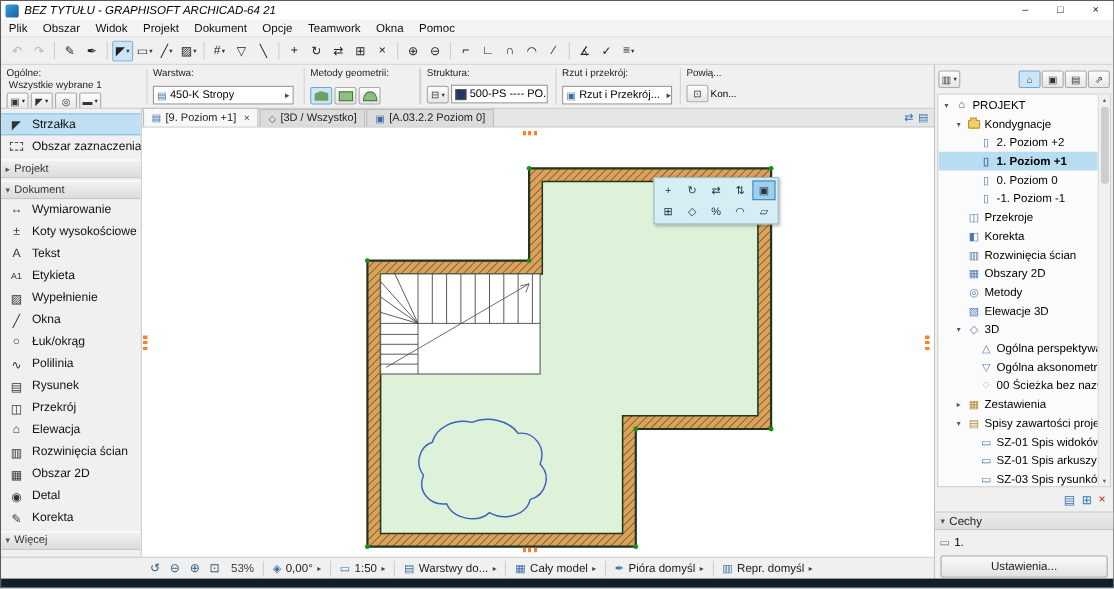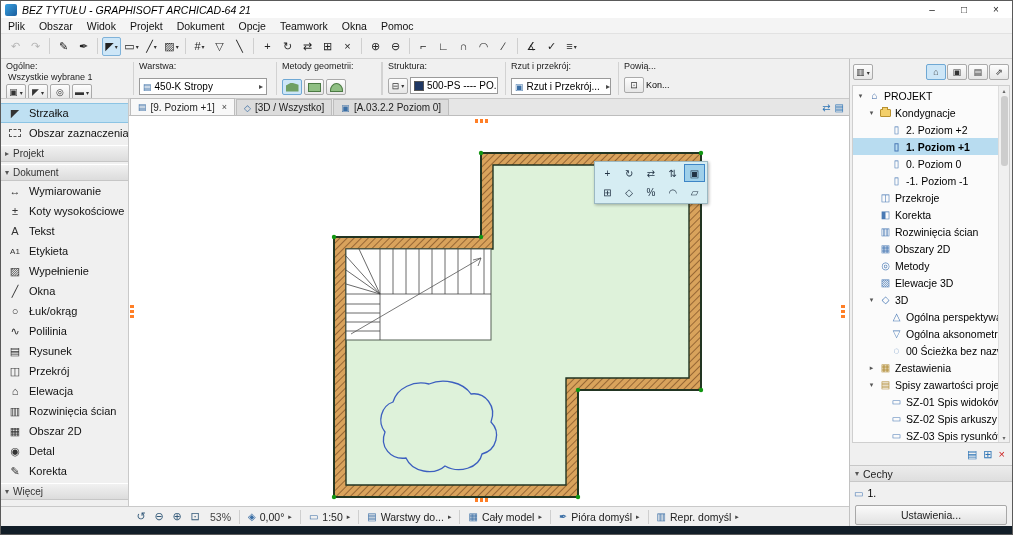--- a/index.html
+++ b/index.html
@@ -636,21 +636,21 @@
               <span class="tree-label">Spisy zawartości projektu</span>
             </div>
             <div class="tree-row" style="padding-left: 25px;">
               <span class="tree-arrow"></span>
               <span class="tree-ic" style="color: rgb(74, 122, 181);">▭</span>
               <span class="tree-label">SZ-01 Spis widoków</span>
             </div>
             <div class="tree-row" style="padding-left: 25px;">
               <span class="tree-arrow"></span>
               <span class="tree-ic" style="color: rgb(74, 122, 181);">▭</span>
-              <span class="tree-label">SZ-02 Spis arkuszy</span>
+              <span class="tree-label">SZ-01 Spis arkuszy</span>
             </div>
             <div class="tree-row" style="padding-left: 25px;">
               <span class="tree-arrow"></span>
               <span class="tree-ic" style="color: rgb(74, 122, 181);">▭</span>
               <span class="tree-label">SZ-03 Spis rysunków</span>
             </div>
           </div>
         <div class="nav-scroll">
           <span class="sc-up"></span>
           <div class="sc-track">

